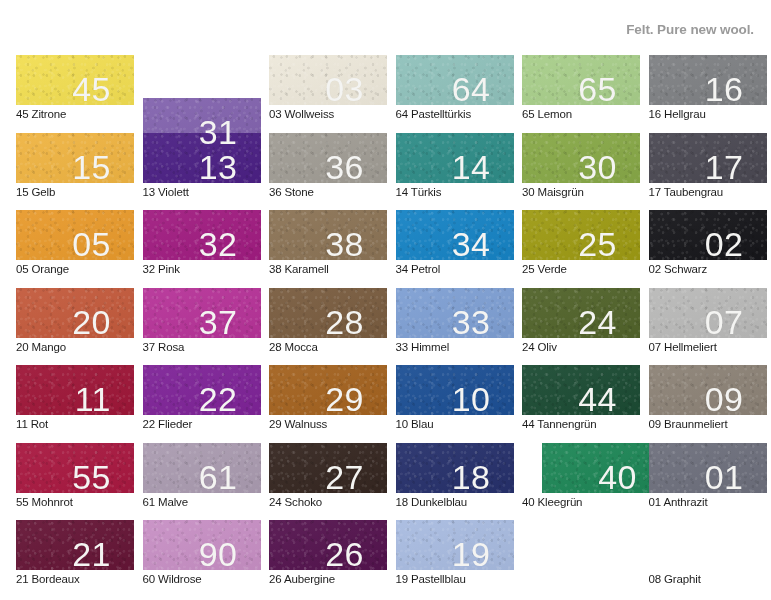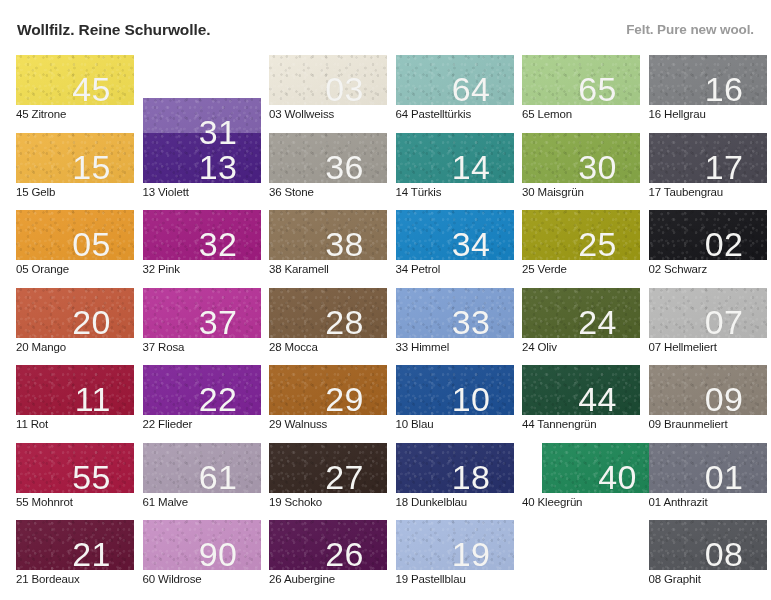--- a/index.html
+++ b/index.html
@@ -89,21 +89,20 @@
     white-space:nowrap;
     letter-spacing:-0.15px;
   }
 </style>
 </head>
 <body>
 
 <div id="sheet">
 
   <div class="header">
-    <div class="title-de">Wollfilz. Reine Schurwolle.</div>
     <div class="title-en">Felt. Pure new wool.</div>
   </div>
 
   <div class="grid" id="swatch-grid">
       <div class="col" style="left: 0px;">
         <div class="cell" style="top: 0px;">
           <div class="swatch" style="background: rgb(242, 222, 82);">
             <span class="swnum">45</span>
           </div>
           <div class="swlabel">45 Zitrone</div>
@@ -217,21 +216,21 @@
         <div class="cell" style="top: 310px;">
           <div class="swatch" style="background: rgb(163, 98, 31);">
             <span class="swnum">29</span>
           </div>
           <div class="swlabel">29 Walnuss</div>
         </div>
         <div class="cell" style="top: 387.5px;">
           <div class="swatch" style="background: rgb(53, 38, 32);">
             <span class="swnum">27</span>
           </div>
-          <div class="swlabel">19 Schoko</div>
+          <div class="swlabel">24 Schoko</div>
         </div>
         <div class="cell" style="top: 465px;">
           <div class="swatch" style="background: rgb(84, 19, 78);">
             <span class="swnum">26</span>
           </div>
           <div class="swlabel">26 Aubergine</div>
         </div>
       </div>
       <div class="col" style="left: 379.5px;">
         <div class="cell" style="top: 0px;">
@@ -346,21 +345,18 @@
           </div>
           <div class="swlabel">09 Braunmeliert</div>
         </div>
         <div class="cell" style="top: 387.5px;">
           <div class="swatch" style="background: rgb(109, 111, 124);">
             <span class="swnum">01</span>
           </div>
           <div class="swlabel">01 Anthrazit</div>
         </div>
         <div class="cell" style="top: 465px;">
-          <div class="swatch" style="background: rgb(83, 85, 90);">
-            <span class="swnum">08</span>
-          </div>
           <div class="swlabel">08 Graphit</div>
         </div>
       </div>
     </div>
 
 </div>
 
 </body></html>

